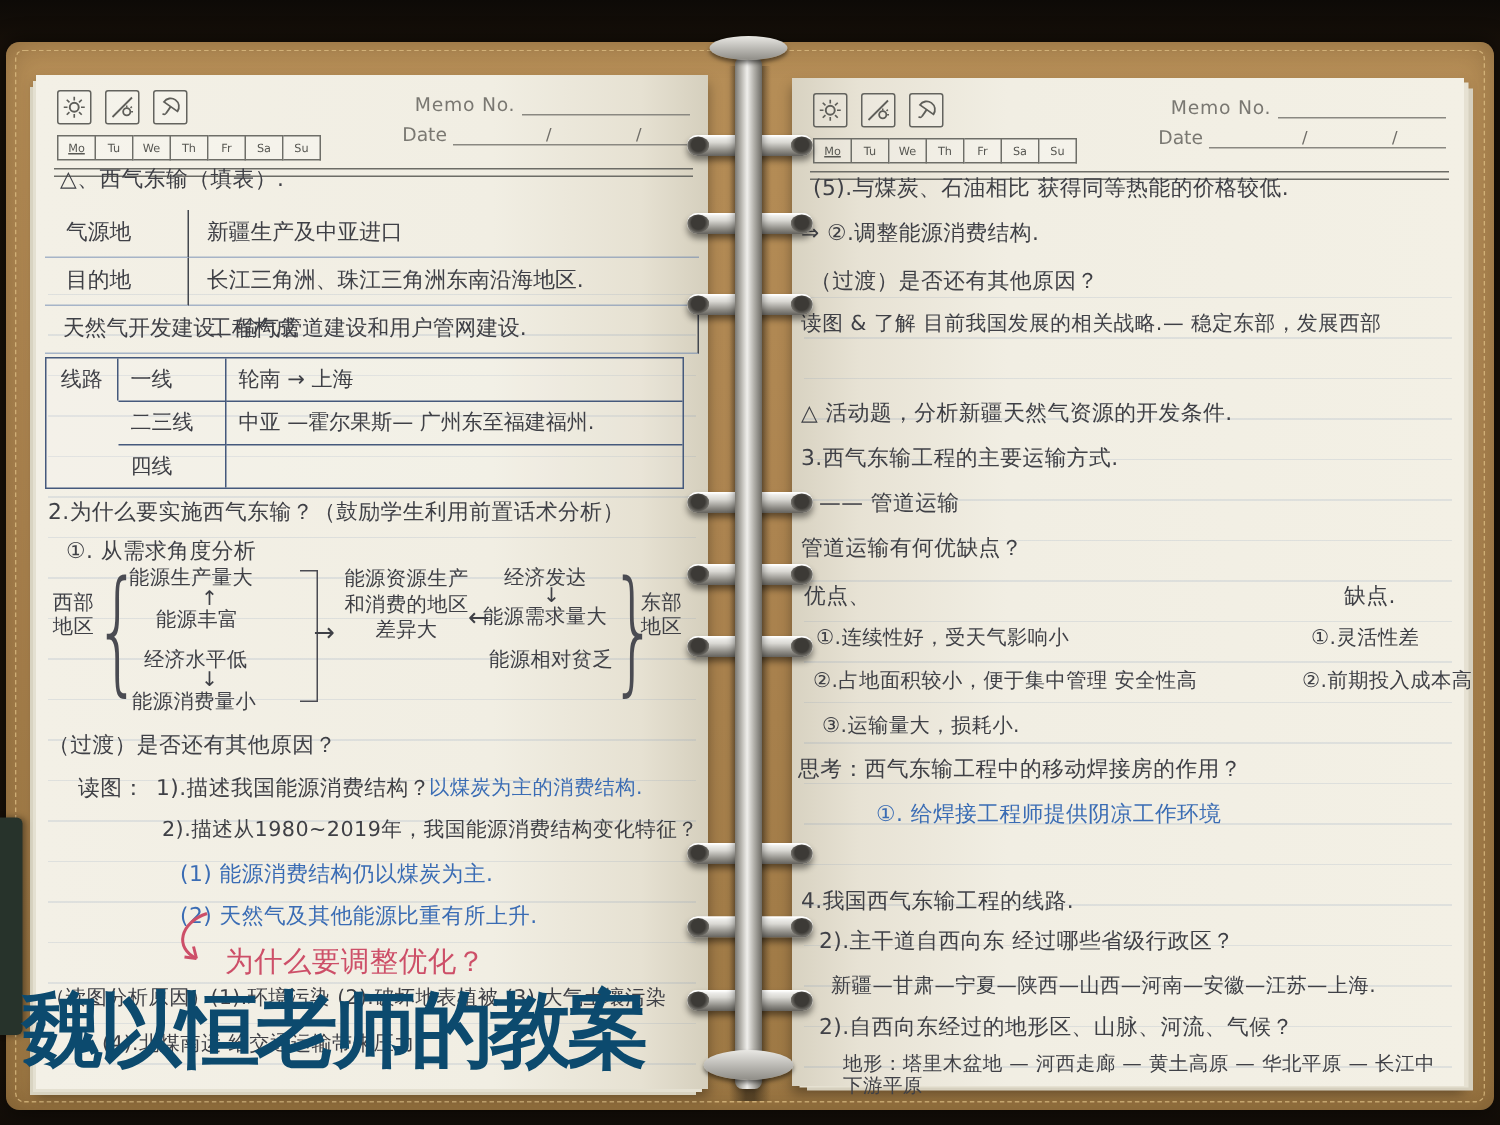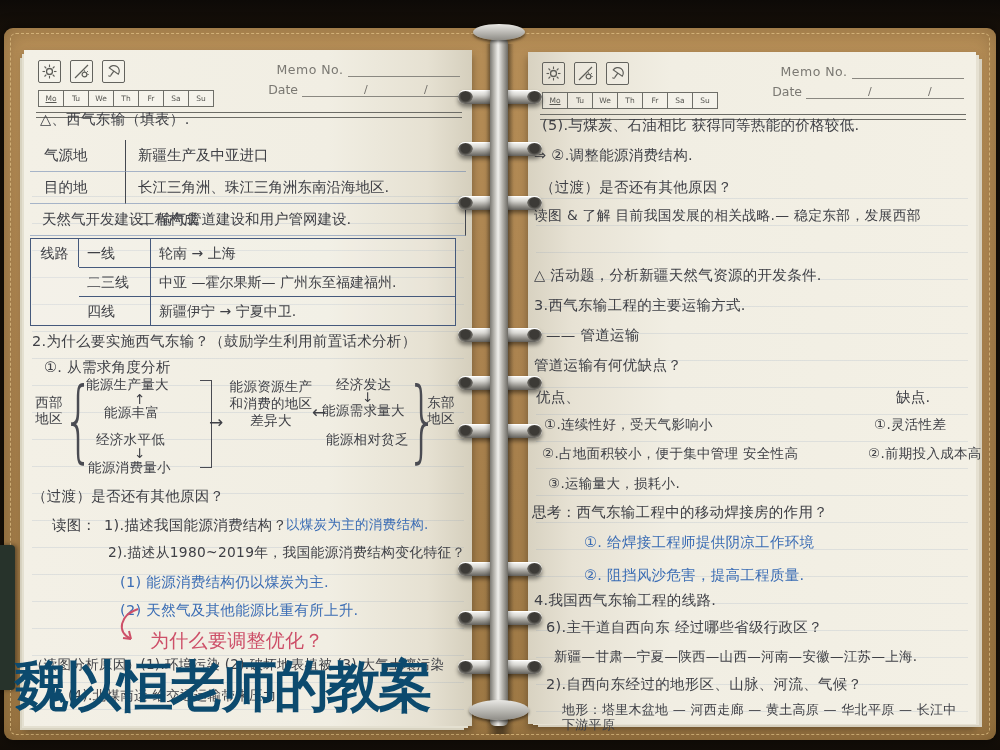--- a/index.html
+++ b/index.html
@@ -168,21 +168,20 @@
     <div class="cell lab">工程构成</div>
   </div>
 
   <div class="route">
     <div class="rcell head">线路</div>
     <div class="rcell">一线</div>
     <div class="rcell endcol">轮南 → 上海</div>
     <div class="rcell">二三线</div>
     <div class="rcell endcol">中亚 —霍尔果斯— 广州东至福建福州.</div>
     <div class="rcell last">四线</div>
-    <div class="rcell last endcol">新疆伊宁 → 宁夏中卫.</div>
   </div>
 
   <div class="hw" style="left:8px;top:282px">2.为什么要实施西气东输？（鼓励学生利用前置话术分析）</div>
   <div class="hw" style="left:20px;top:308px">①. 从需求角度分析</div>
 
   <div class="hw vbl" style="left:8px;top:344px">西部地区</div>
   <div class="brace" style="left:36px;top:336px">{</div>
   <div class="hw sm" style="left:62px;top:326px">能源生产量大</div>
   <div class="hw sm" style="left:110px;top:341px">↑</div>
   <div class="hw sm" style="left:80px;top:354px">能源丰富</div>
@@ -281,23 +280,22 @@
   <div class="hw" style="left:6px;top:304px">管道运输有何优缺点？</div>
   <div class="hw" style="left:8px;top:336px">优点、</div>
   <div class="hw" style="left:368px;top:336px">缺点.</div>
   <div class="hw sm" style="left:16px;top:364px">①.连续性好，受天气影响小</div>
   <div class="hw sm" style="left:346px;top:364px">①.灵活性差</div>
   <div class="hw sm" style="left:14px;top:393px">②.占地面积较小，便于集中管理 安全性高</div>
   <div class="hw sm" style="left:340px;top:393px">②.前期投入成本高</div>
   <div class="hw sm" style="left:20px;top:423px">③.运输量大，损耗小.</div>
   <div class="hw" style="left:4px;top:451px">思考：西气东输工程中的移动焊接房的作用？</div>
   <div class="hw blue" style="left:56px;top:481px">①. 给焊接工程师提供阴凉工作环境</div>
-  <div class="hw blue" style="left:56px;top:514px">②. 阻挡风沙危害，提高工程质量.</div>
   <div class="hw" style="left:6px;top:539px">4.我国西气东输工程的线路.</div>
-  <div class="hw" style="left:18px;top:566px">6).主干道自西向东 经过哪些省级行政区？</div>
+  <div class="hw" style="left:18px;top:566px">2).主干道自西向东 经过哪些省级行政区？</div>
   <div class="hw sm" style="left:26px;top:596px">新疆—甘肃—宁夏—陕西—山西—河南—安徽—江苏—上海.</div>
   <div class="hw" style="left:18px;top:623px">2).自西向东经过的地形区、山脉、河流、气候？</div>
   <div class="hw" style="left:34px;top:650px;font-size:13px;white-space:normal;width:398px;line-height:15px">地形：塔里木盆地 — 河西走廊 — 黄土高原 — 华北平原 — 长江中下游平原</div>
 </div>
 
 <div class="slot"></div>
 <div class="ring" style="top:90px"></div>
 <div class="ring" style="top:142px"></div>
 <div class="ring" style="top:196px"></div>
 <div class="ring" style="top:328px"></div>

